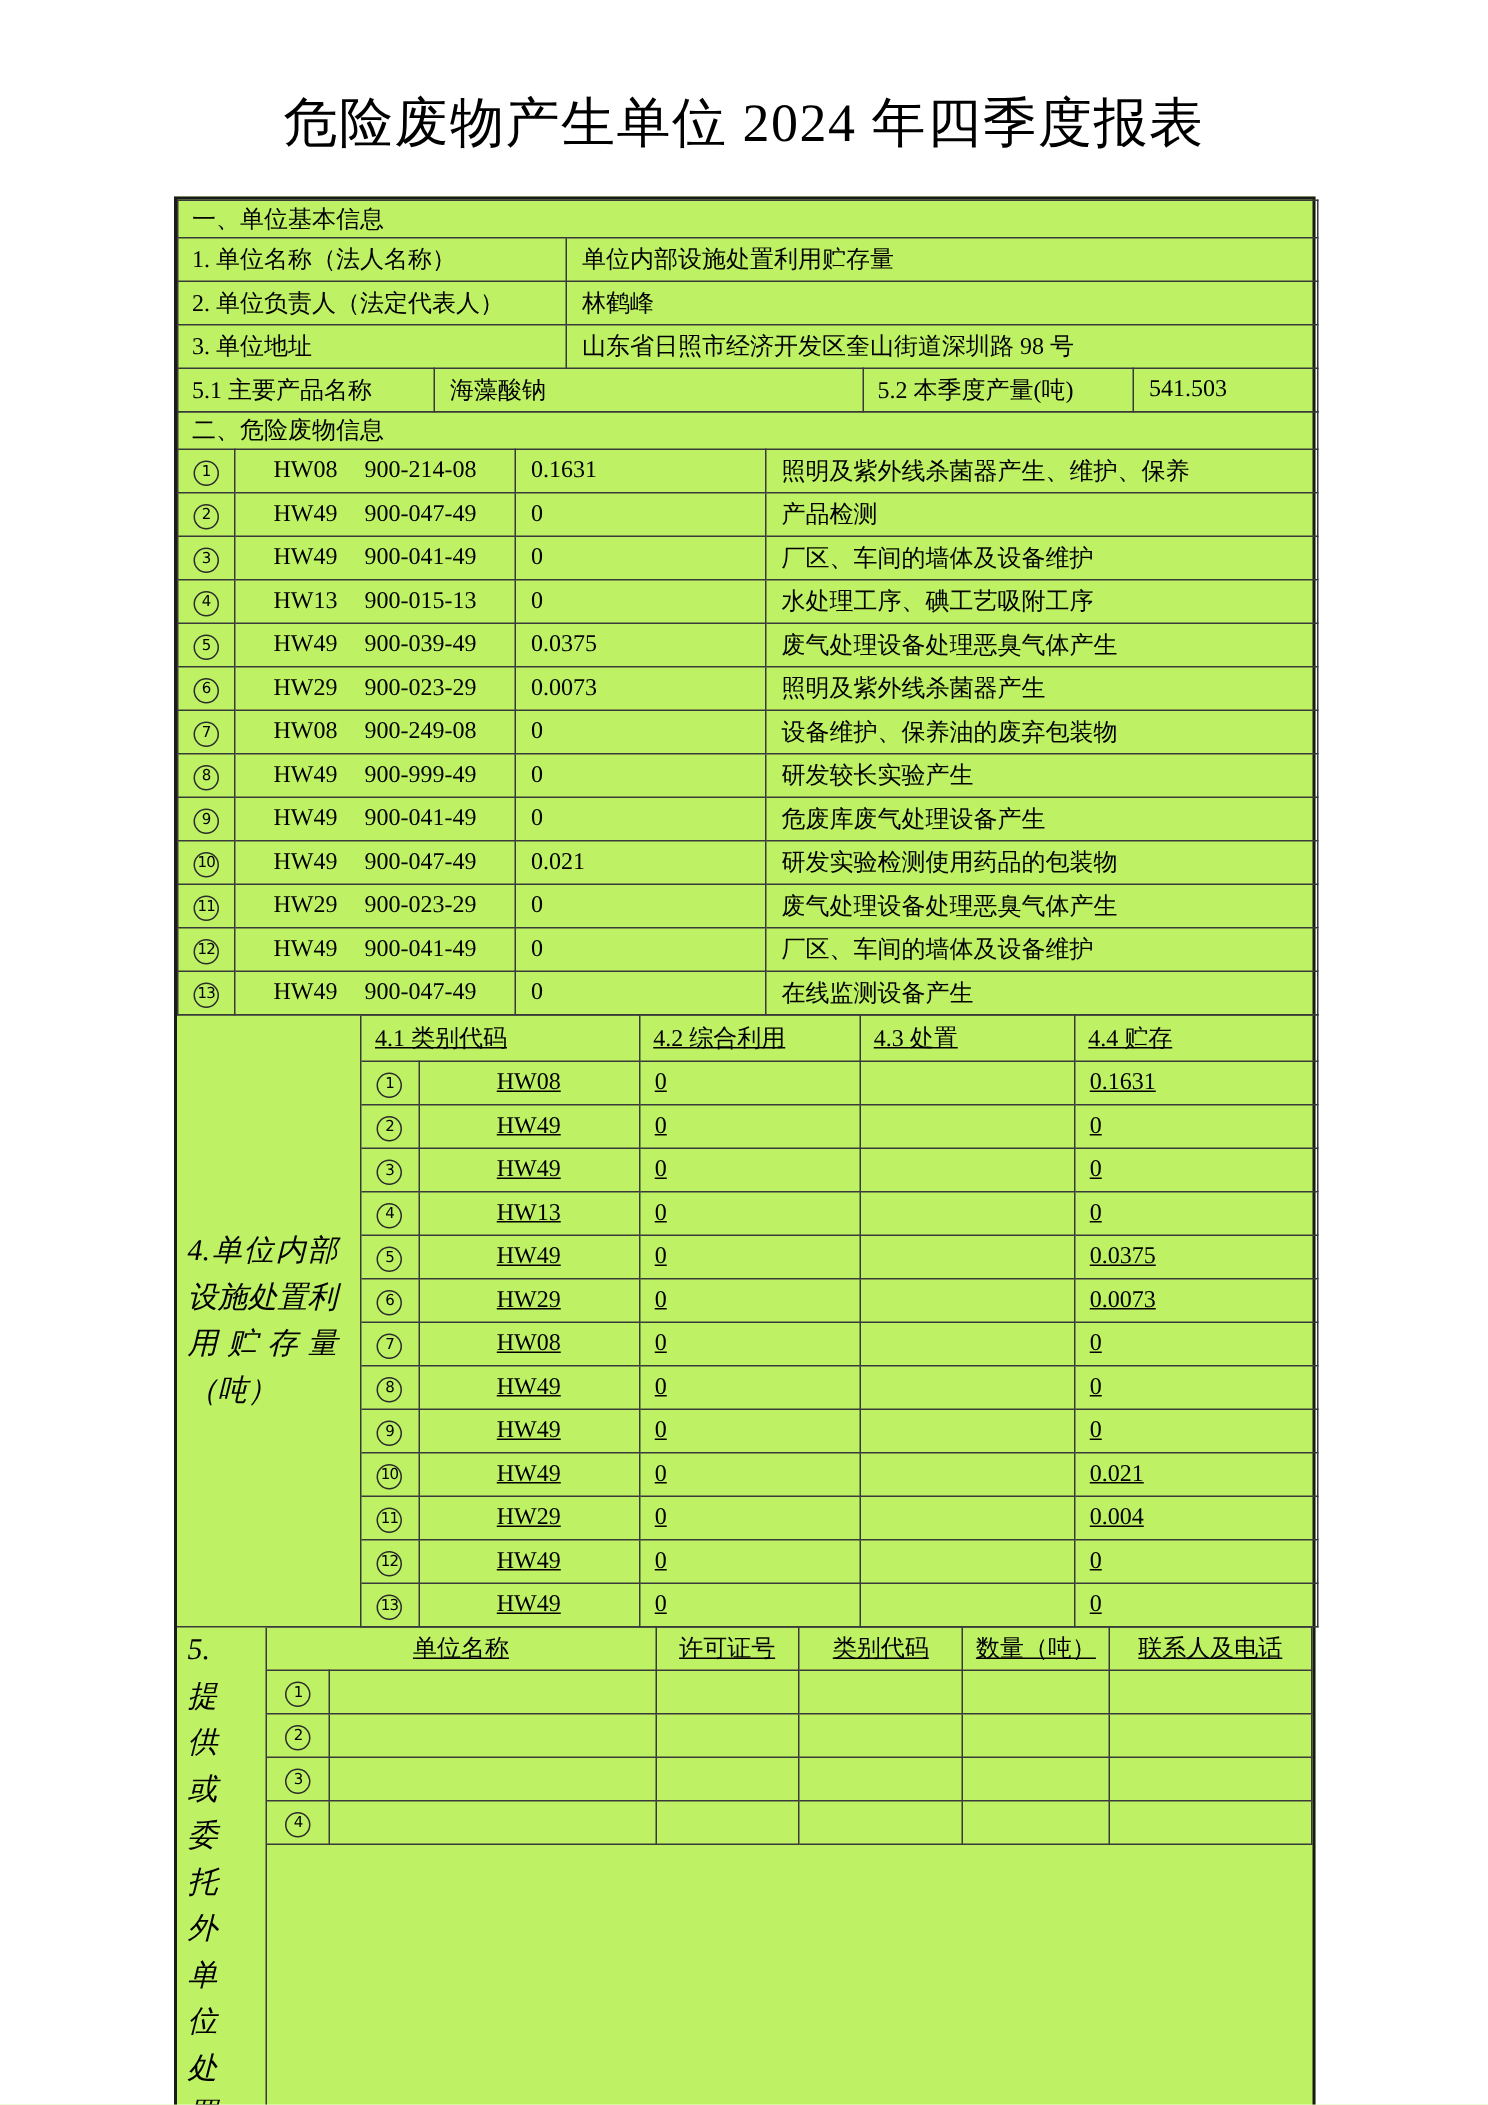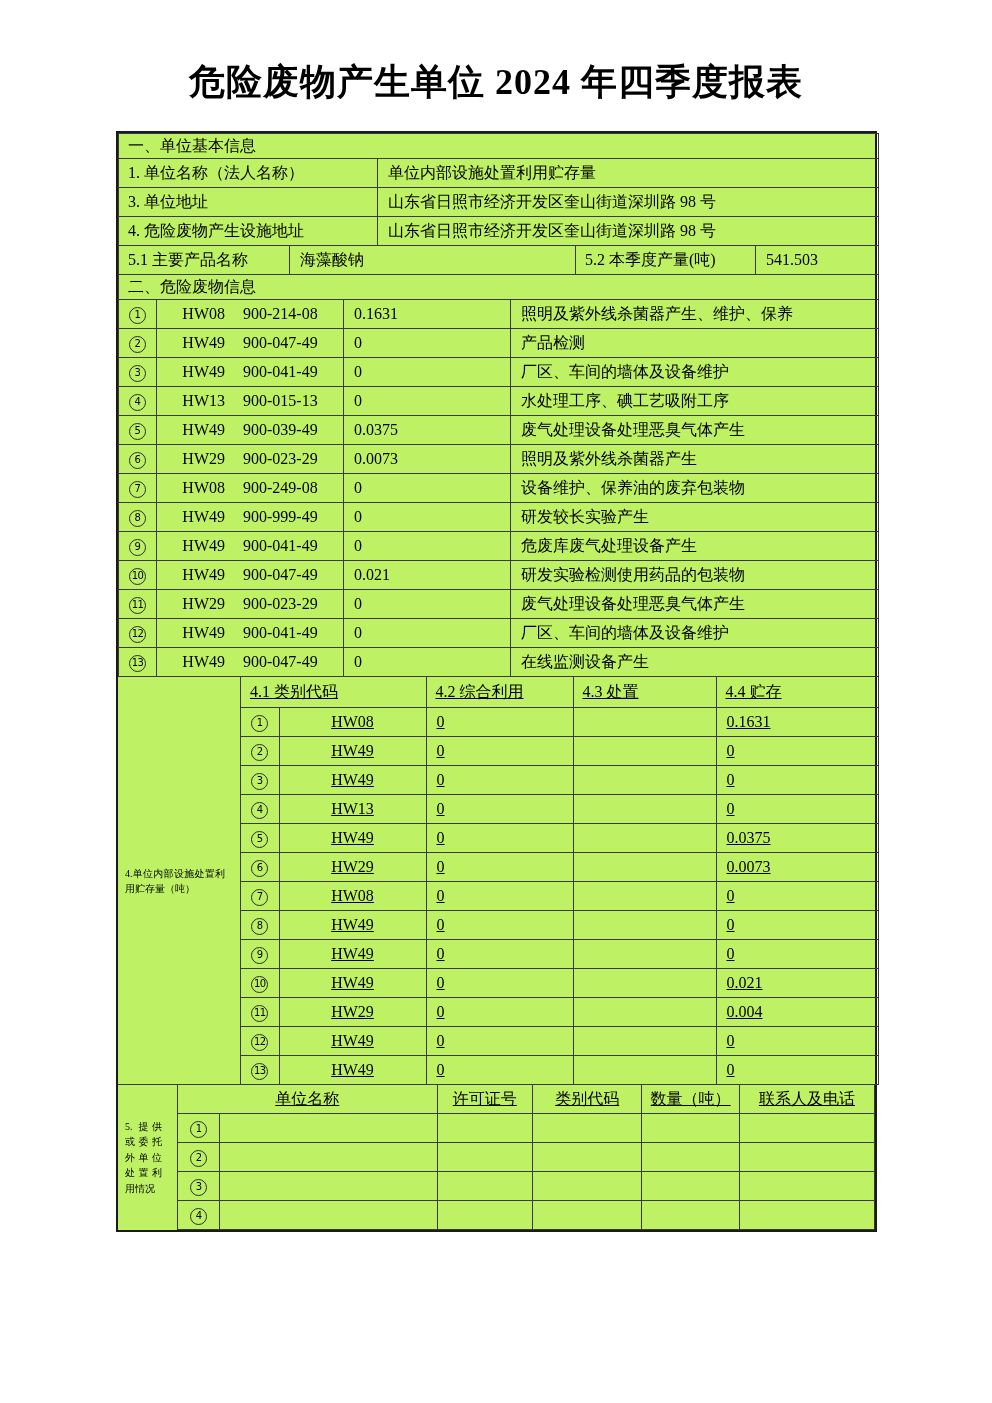--- a/index.html
+++ b/index.html
@@ -5,21 +5,21 @@
   * { margin:0; padding:0; box-sizing:border-box; }
   html,body { background:#ffffff; }
   body {
     width:992px; height:1403px; overflow:hidden;
     font-family:"Liberation Serif","DejaVu Serif",serif;
     color:#000;
   }
   .page { position:relative; width:992px; height:1403px; }
   .title {
     padding-top:58px; text-align:center;
-    font-size:36px; font-weight:bold; letter-spacing:1px;
+    font-size:36px; font-weight:normal; letter-spacing:1px;
   }
   .form {
     margin:24px 0 0 116px; width:761px;
     border:2px solid #1a1a1a; background:#bef264;
   }
   table { width:100%; border-collapse:collapse; table-layout:fixed; margin-top:-1px; }
   table:first-child { margin-top:0; }
   td {
     border:1px solid #3a3a3a; height:29px; font-size:16px;
     padding:0 9px; vertical-align:middle; overflow:hidden;
@@ -34,23 +34,24 @@
     display:inline-flex; align-items:center; justify-content:center;
     width:17px; height:17px; border:1px solid #2b2b2b; border-radius:50%;
     font-size:10px; line-height:1; letter-spacing:-0.5px;
     font-family:"DejaVu Sans","Liberation Sans",sans-serif;
   }
   
   .split { display:flex; margin-top:-1px; border-top:1px solid #3a3a3a; }
   .splitlbl {
     flex:0 0 auto; display:flex; align-items:center;
     border-right:1px solid #3a3a3a;
-    font-size:10px; line-height:1.55;
+    font-size:20px; line-height:1.55;
     padding:0 15px 0 7px; white-space:normal;
     text-align:justify;
+    font-style:italic;
   }
   .splitbody { flex:1 1 auto; min-width:0;text-decoration:underline; }
   .splitbody table { margin-top:-1px; }
   .splitbody table td:first-child { border-left:none; }
   .s4lbl { width:123px; }
   .s5lbl { width:60px; }
 </style>
 </head>
 <body>
 
@@ -72,30 +73,30 @@
           <td colspan="5" class="sect">一、单位基本信息</td>
         </tr>
       </tbody>
       <tbody>
 
           <tr>
             <td colspan="2">1. 单位名称（法人名称）</td>
             <td colspan="3" class="val">单位内部设施处置利用贮存量</td>
           </tr>
 
+          <tr>
+            <td colspan="2">2. 单位负责人（法定代表人）</td>
+            <td colspan="3" class="val">林鹤峰</td>
+          </tr>
 
           <tr>
             <td colspan="2">3. 单位地址</td>
             <td colspan="3" class="val">山东省日照市经济开发区奎山街道深圳路 98 号</td>
           </tr>
 
-          <tr>
-            <td colspan="2">4. 危险废物产生设施地址</td>
-            <td colspan="3" class="val">山东省日照市经济开发区奎山街道深圳路 98 号</td>
-          </tr>
         </tbody>
       <tbody>
         <tr>
           <td>5.1 主要产品名称</td>
           <td colspan="2" class="val">海藻酸钠</td>
           <td>5.2 本季度产量(吨)</td>
           <td class="val">541.503</td>
         </tr>
       </tbody>
     </table>

